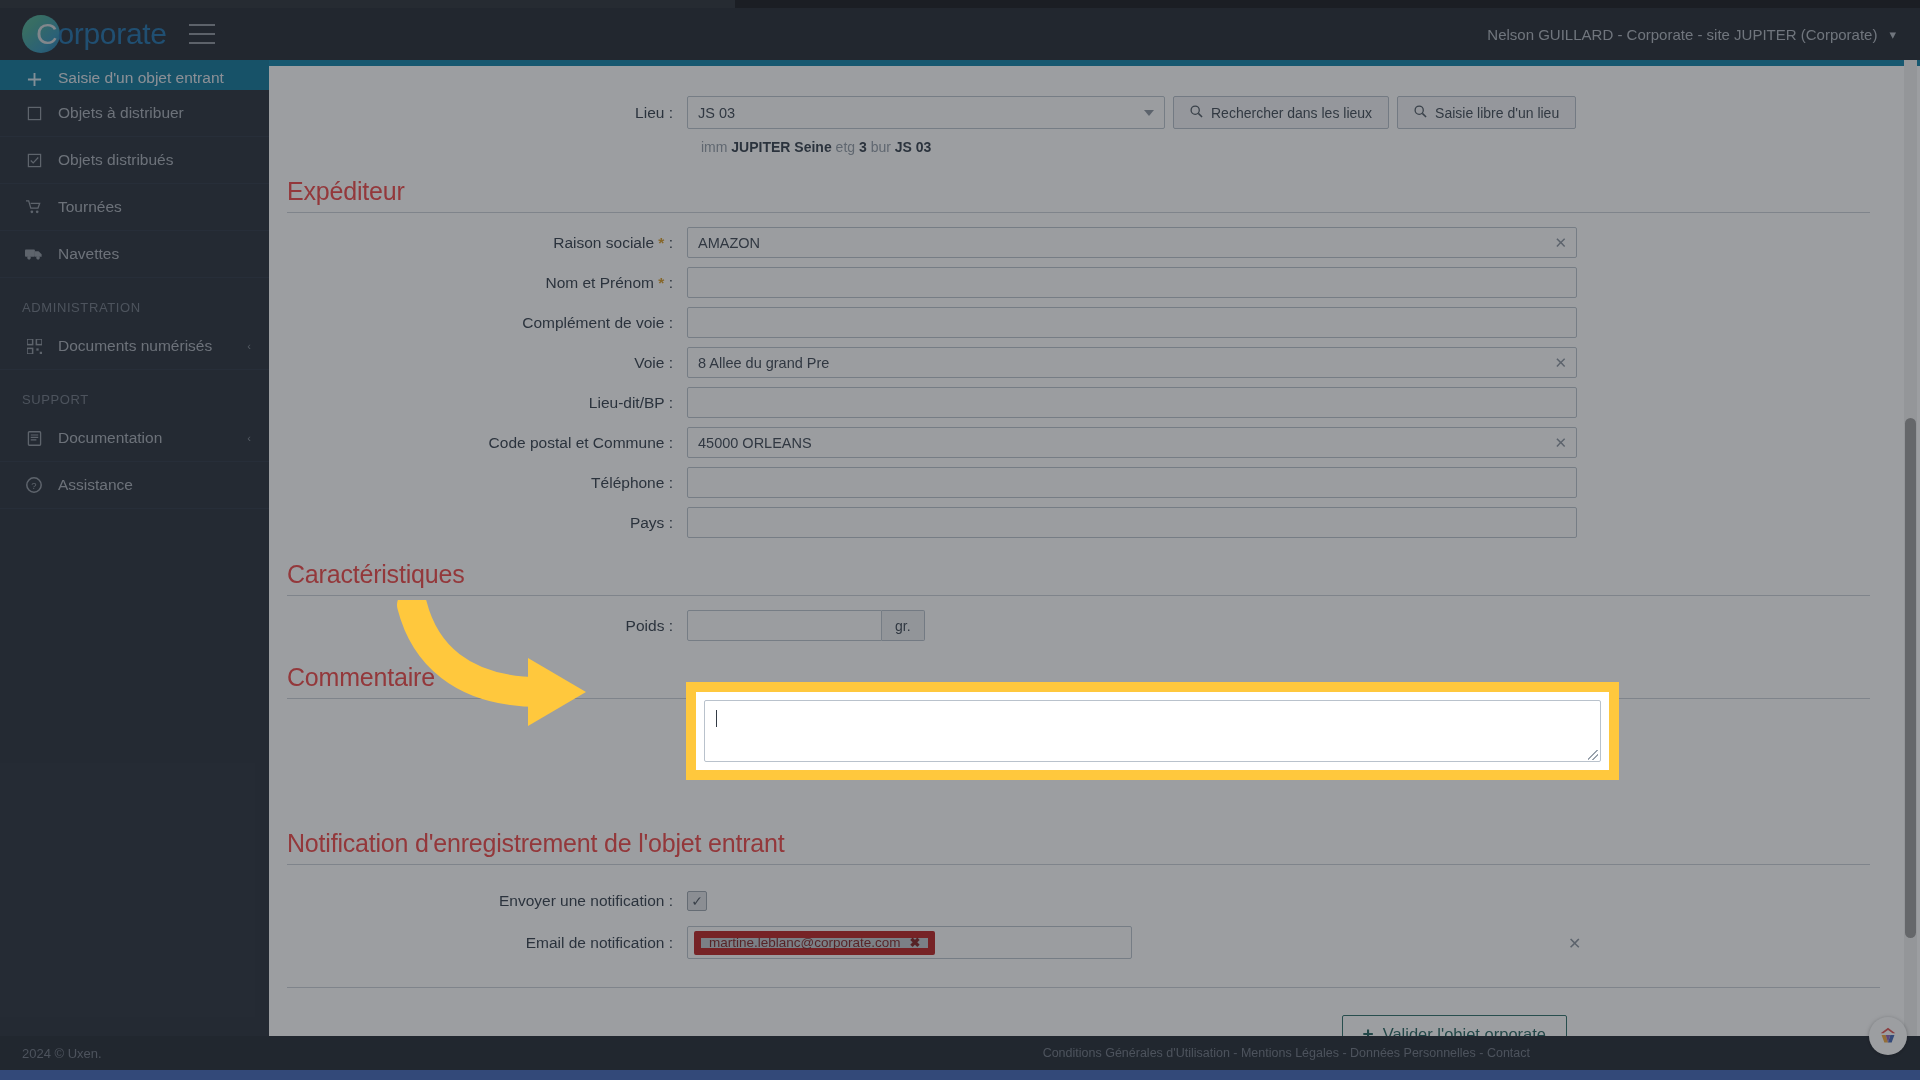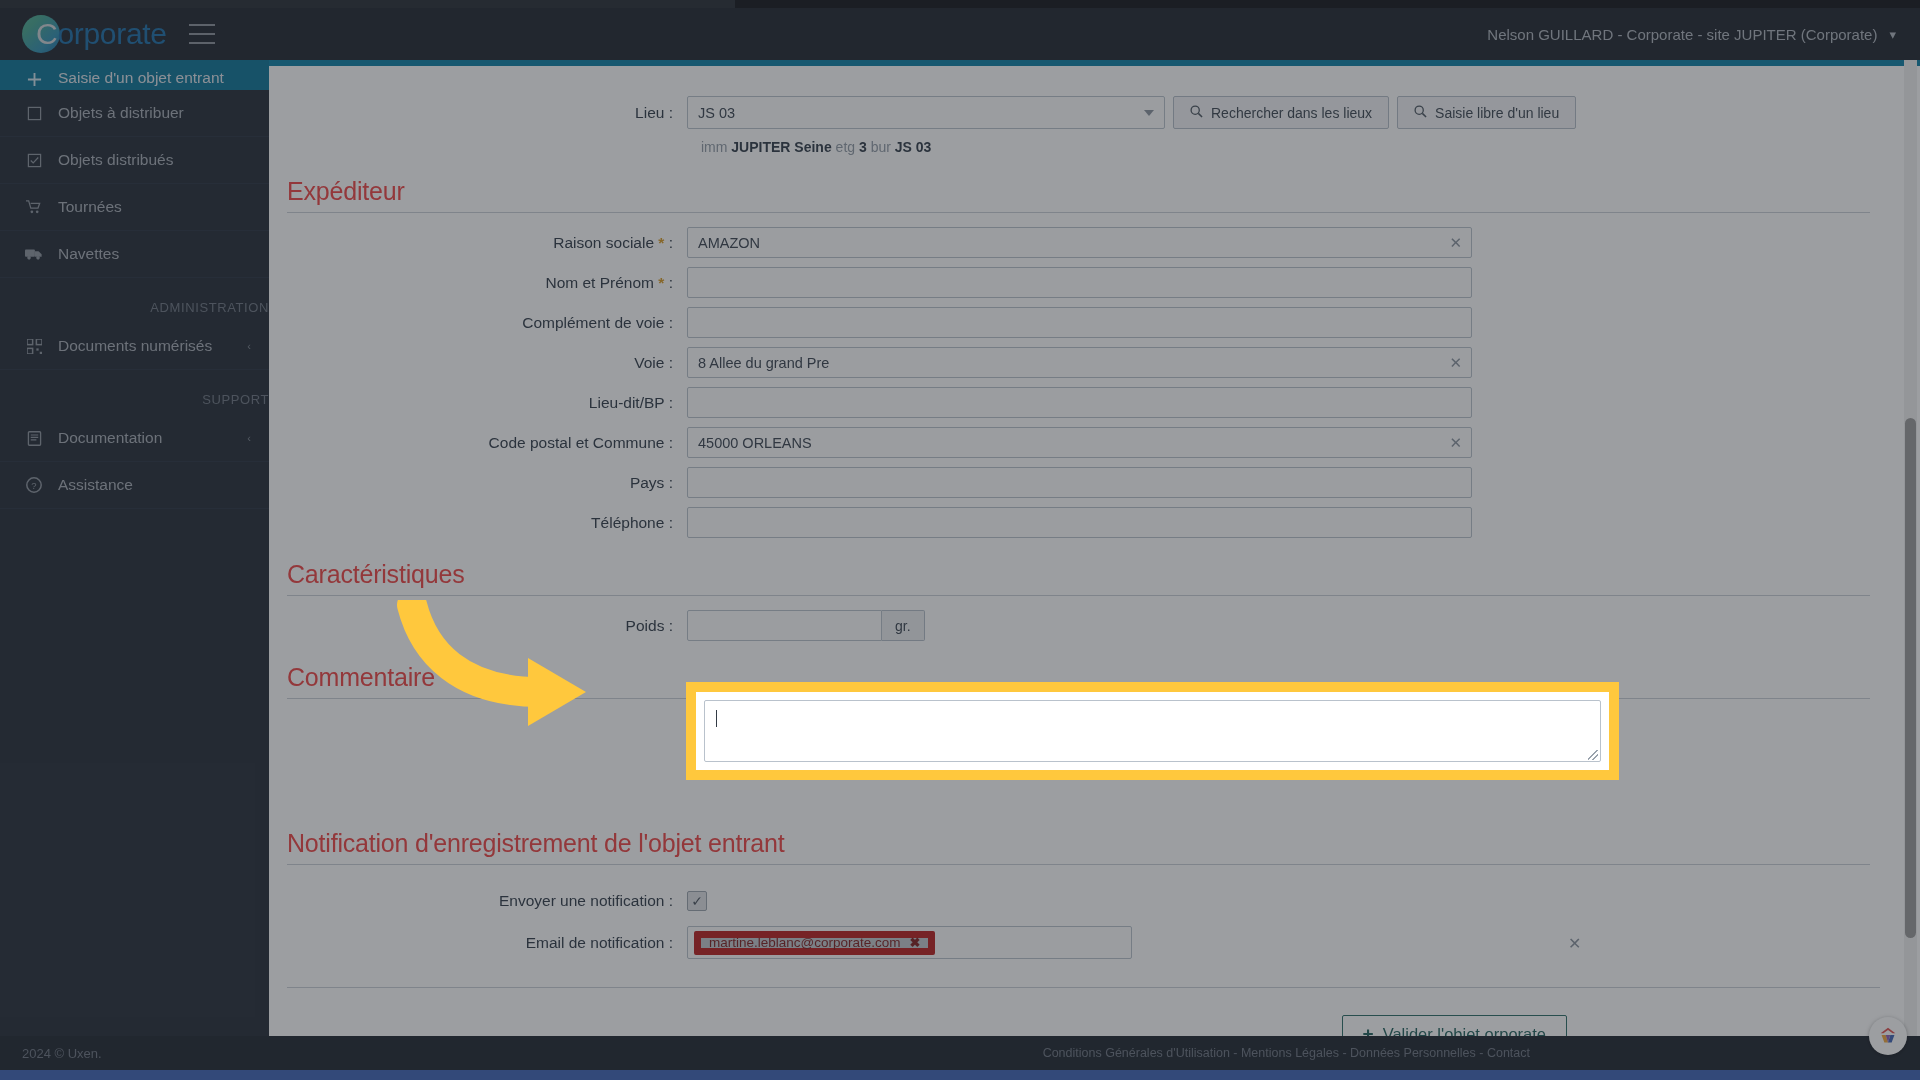--- a/index.html
+++ b/index.html
@@ -81,21 +81,20 @@
     color: #aeb4bd;
   }
 
   
   .sidebar {
     position: absolute; left: 0; top: 60px;
     width: 269px; height: 976px;
     background: #222a35;
     z-index: 20;
     overflow: hidden;
-    text-align: right;
   }
   .side-item {
     display: flex; align-items: center;
     height: 47px;
     padding-left: 22px;
     color: #a7adb6;
     font-size: 15.5px;
     border-bottom: 1px solid #283140;
     cursor: pointer;
     white-space: nowrap;
@@ -178,21 +177,21 @@
     height: 31px;
     border: 1px solid #b9c2cc;
     background: #fdfdfe;
     border-radius: 2px;
     display: flex; align-items: center;
     padding: 0 10px;
     font-size: 14.5px;
     color: #3a4450;
     position: relative;
   }
-  .fld.w-sender { width: 785px; }
+  .fld.w-sender { width: 890px; }
   .fld .clear-x {
     position: absolute; right: 9px; top: 50%;
     transform: translateY(-50%);
     color: #8a939e; font-size: 15px;
     cursor: pointer;
   }
 
   
   .lieu-select {
     width: 478px; height: 33px;
@@ -634,28 +633,28 @@
 
           <div class="row">
             <div class="lbl"><span>Code postal et Commune</span> :</div>
             <div class="fld w-sender">
               <span>45000 ORLEANS</span>
               <span class="clear-x">✕</span>
             </div>
           </div>
 
           <div class="row">
-            <div class="lbl"><span>Pays</span> :</div>
+            <div class="lbl"><span>Téléphone</span> :</div>
             <div class="fld w-sender">
               <span></span>
             </div>
           </div>
 
           <div class="row">
-            <div class="lbl"><span>Téléphone</span> :</div>
+            <div class="lbl"><span>Pays</span> :</div>
             <div class="fld w-sender">
               <span></span>
             </div>
           </div>
         </div>
 
         <div class="sec">
           <h2>Caractéristiques</h2>
           <div class="rule"></div>
         </div>

